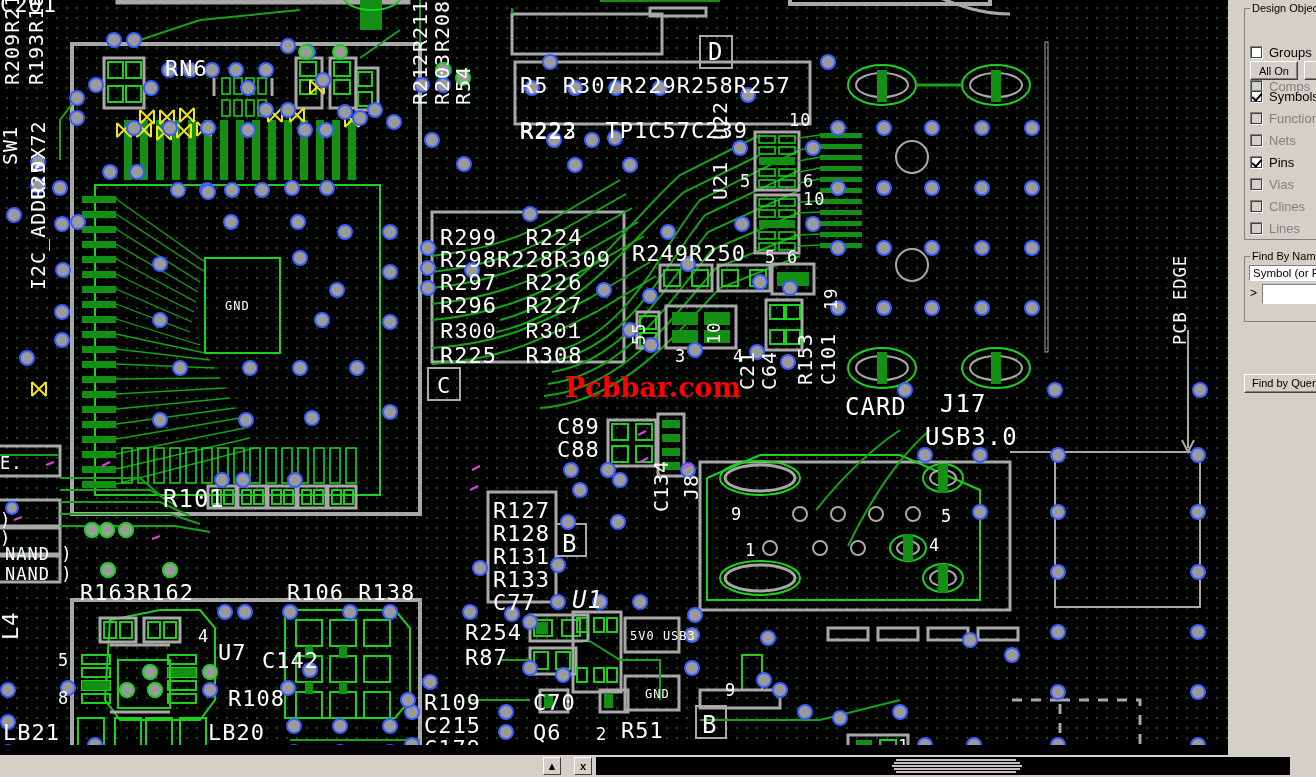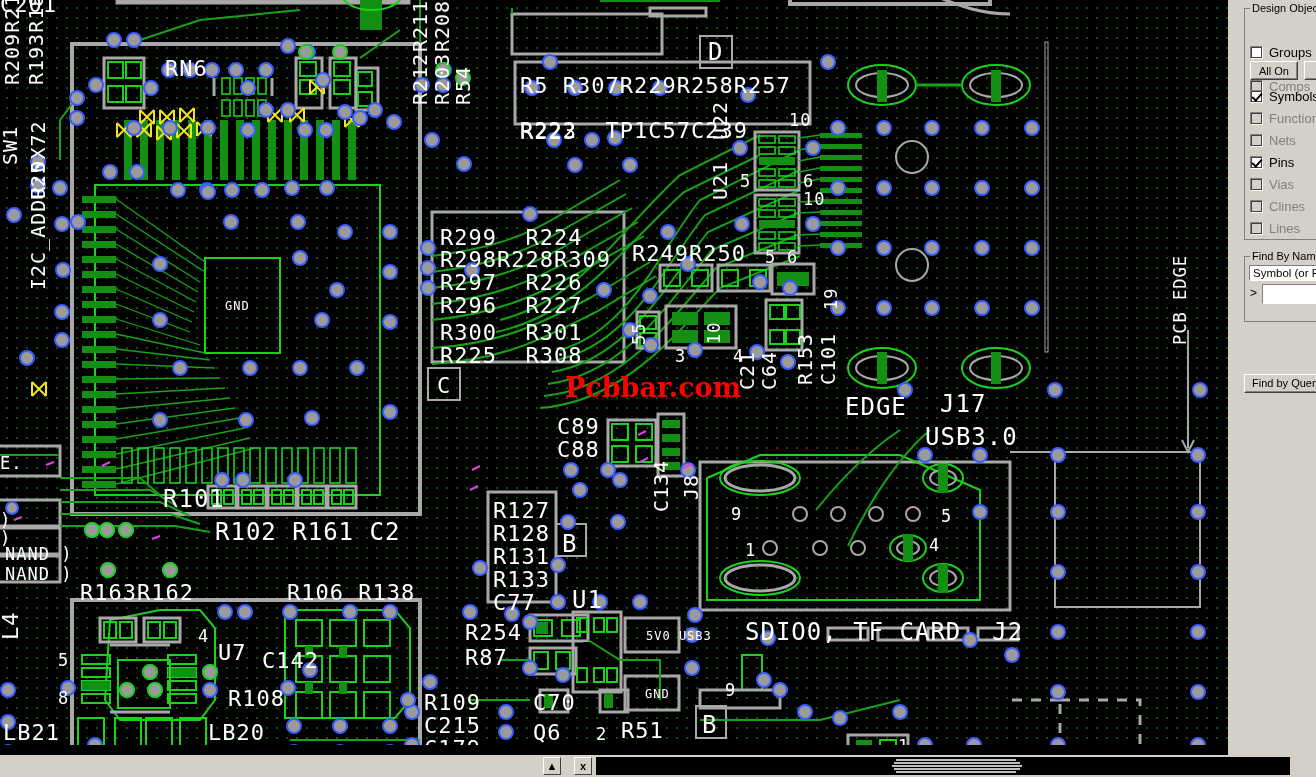--- a/index.html
+++ b/index.html
@@ -813,21 +813,21 @@
           <div class="txt t20 rot90" style="left: 432px; top: 105px;">R203</div>
           <div class="txt t20 rot90" style="left: 453px; top: 105px;">R54</div>
           <div class="txt t24" style="left: 708px; top: 40px;">D</div>
           <div class="txt t22" style="left: 520px; top: 75px;">R5 R307R229R258R257</div>
           <div class="txt t22" style="left: 520px; top: 97px; margin-top: 23px;">R222  TP1C57C239</div>
           <div class="txt t22" style="left: 520px; top: 121px;">R223</div>
           <div class="txt t22" style="left: 440px; top: 227px;">R299  R224</div>
           <div class="txt t22" style="left: 440px; top: 249px;">R298R228R309</div>
           <div class="txt t22" style="left: 440px; top: 272px;">R297  R226</div>
           <div class="txt t22" style="left: 440px; top: 295px;">R296  R227</div>
-          <div class="txt t22" style="left: 440px; top: 322px;">R300  R301</div>
+          <div class="txt t22" style="left: 440px; top: 322px; font-family: Liberation Mono, monospace;">R300  R301</div>
           <div class="txt t22" style="left: 440px; top: 345px;">R225  R308</div>
           <div class="txt t22" style="left: 437px; top: 375px;">C</div>
           <div class="txt t20 rot90" style="left: 710px; top: 140px;">U22</div>
           <div class="txt t20 rot90" style="left: 710px; top: 200px;">U21</div>
           <div class="txt t22" style="left: 632px; top: 243px;">R249R250</div>
           <div class="txt t17" style="left: 789px; top: 112px;">10</div>
           <div class="txt t17" style="left: 740px; top: 173px;">5</div>
           <div class="txt t17" style="left: 803px; top: 173px;">6</div>
           <div class="txt t17" style="left: 803px; top: 191px;">10</div>
           <div class="txt t17" style="left: 765px; top: 249px;">5</div>
@@ -836,47 +836,45 @@
           <div class="txt t17" style="left: 675px; top: 348px;">3</div>
           <div class="txt t17" style="left: 733px; top: 348px;">4</div>
           <div class="txt t17 rot90" style="left: 706px; top: 344px;">10</div>
           <div class="txt t17 rot90" style="left: 823px; top: 310px;">19</div>
           <div class="txt t22" style="left: 557px; top: 416px;">C89</div>
           <div class="txt t22" style="left: 557px; top: 439px;">C88</div>
           <div class="txt t20 rot90" style="left: 737px; top: 390px;">C21</div>
           <div class="txt t20 rot90" style="left: 759px; top: 390px;">C64</div>
           <div class="txt t20 rot90" style="left: 795px; top: 385px;">R153</div>
           <div class="txt t20 rot90" style="left: 818px; top: 385px;">C101</div>
-          <div class="txt t24" style="left: 845px; top: 395px;">EDGE</div>
+          <div class="txt t24" style="left: 845px; top: 395px;">CARD</div>
           <div class="txt t24" style="left: 940px; top: 392px;">J17</div>
           <div class="txt t24" style="left: 925px; top: 425px;">USB3.0</div>
           <div class="txt t17 rot90" style="left: 1172px; top: 345px;">PCB EDGE</div>
           <div class="txt t24" style="left: 163px; top: 487px;">R101</div>
-          <div class="txt t24" style="left: 215px; top: 520px;">R102 R161 C2</div>
           <div class="txt t17" style="left: 0px; top: 455px;">E.</div>
           <div class="txt t17" style="left: 0px; top: 512px;">)</div>
           <div class="txt t17" style="left: 0px; top: 530px;">)</div>
           <div class="txt t17" style="left: 5px; top: 546px;">NAND )</div>
           <div class="txt t17" style="left: 5px; top: 566px;">NAND )</div>
           <div class="txt t22" style="left: 80px; top: 582px;">R163R162</div>
           <div class="txt t22" style="left: 287px; top: 582px;">R106 R138</div>
           <div class="txt t22" style="left: 493px; top: 500px;">R127</div>
           <div class="txt t22" style="left: 493px; top: 523px;">R128</div>
           <div class="txt t22" style="left: 493px; top: 546px;">R131</div>
           <div class="txt t22" style="left: 493px; top: 569px;">R133</div>
           <div class="txt t22" style="left: 493px; top: 592px;">C77</div>
           <div class="txt t24" style="left: 562px; top: 532px;">B</div>
-          <div class="txt t24" style="left: 572px; top: 588px;">U1</div>
+          <div class="txt t24" style="left: 572px; top: 588px; font-style: italic;">U1</div>
           <div class="txt t20 rot90" style="left: 681px; top: 500px;">J8</div>
           <div class="txt t20 rot90" style="left: 651px; top: 512px;">C134</div>
           <div class="txt t17" style="left: 731px; top: 506px;">9</div>
           <div class="txt t17" style="left: 745px; top: 542px;">1</div>
           <div class="txt t17" style="left: 941px; top: 508px;">5</div>
           <div class="txt t17" style="left: 929px; top: 537px;">4</div>
-          <div class="txt t24" style="left: 745px; top: 620px;">SDIO0, TF CARD  J2</div>
           <div class="txt t22" style="left: 465px; top: 622px;">R254</div>
           <div class="txt t22" style="left: 465px; top: 647px;">R87</div>
           <div class="txt t22" style="left: 533px; top: 692px;">C70</div>
           <div class="txt t22" style="left: 533px; top: 722px;">Q6</div>
           <div class="txt t17" style="left: 596px; top: 726px;">2</div>
           <div class="txt t22" style="left: 621px; top: 720px;">R51</div>
           <div class="txt t22" style="left: 621px; top: 745px;">R90</div>
           <div class="txt t24" style="left: 702px; top: 713px;">B</div>
           <div class="txt t17" style="left: 725px; top: 682px;">9</div>
           <div class="txt t17" style="left: 898px; top: 738px;">1</div>
@@ -887,21 +885,21 @@
           <div class="txt t22" style="left: 3px; top: 722px;">LB21</div>
           <div class="txt t22" style="left: 208px; top: 722px;">LB20</div>
           <div class="txt t22" style="left: 218px; top: 642px;">U7</div>
           <div class="txt t22" style="left: 262px; top: 650px;">C142</div>
           <div class="txt t22" style="left: 228px; top: 688px;">R108</div>
           <div class="txt t17" style="left: 198px; top: 628px;">4</div>
           <div class="txt t17" style="left: 58px; top: 652px;">5</div>
           <div class="txt t17" style="left: 58px; top: 690px;">8</div>
           <div class="txt t12" style="left: 225px; top: 300px;">GND</div>
           <div class="txt t20 rot90" style="left: 0px; top: 165px;">SW1</div>
-          <div class="txt t12" style="left: 630px; top: 630px; margin-left: 16px;">5V0 USB3</div>
+          <div class="txt t12" style="left: 630px; top: 630px;">5V0 USB3</div>
           <div class="txt t12" style="left: 645px; top: 688px;">GND</div>
         </div>
 
       <div class="wm" style="left:565px;top:372px;">Pcbbar.com</div>
 
       <div id="hscroll"></div>
     </div>
   </div>
 
   <div id="rpanel">

